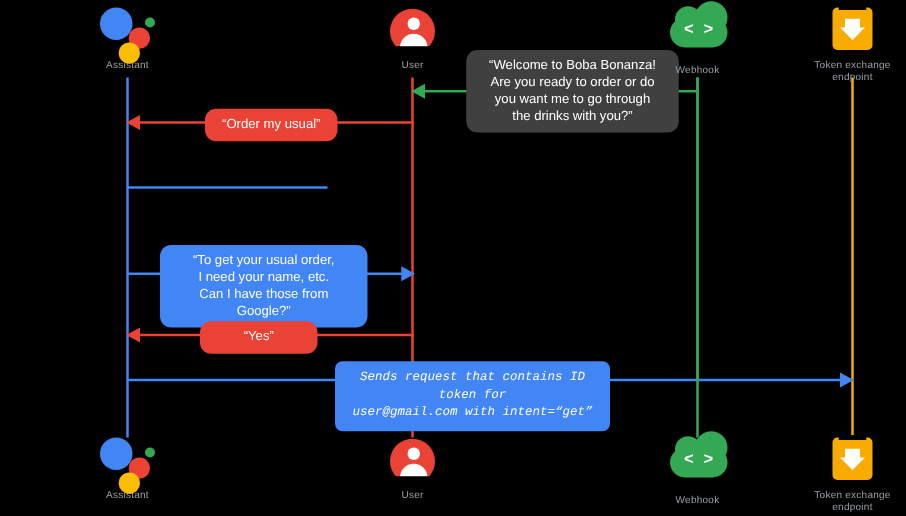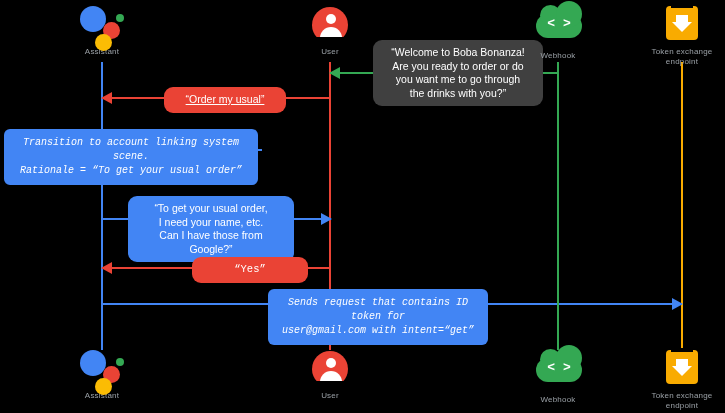--- a/index.html
+++ b/index.html
@@ -101,30 +101,28 @@
     <span class="head right" style="border-left-color:#4285f4;"></span>
   </div>
 
   <div class="lifeline" style="left:557px;top:62px;height:243px;background:#34a853;"></div>
 
   <div class="bubble green" style="left:373px;top:40px;width:170px;">“Welcome to Boba Bonanza!
 Are you ready to order or do
 you want me to go through
 the drinks with you?”</div>
 
-  <div class="bubble red" style="left:164px;top:87px;width:122px;text-decoration:underline;">“Order my usual”</div>
-
-  <div class="bubble mono" style="left:4px;top:129px;width:254px;padding:7px 8px;">Transition to account linking system scene.
-Rationale = “To get your usual order”</div>
+  <div class="bubble red" style="left:164px;top:87px;width:106px;">“Order my usual”</div>
+
 
   <div class="bubble blue" style="left:128px;top:196px;width:166px;">“To get your usual order,
 I need your name, etc.
 Can I have those from Google?”</div>
 
-  <div class="bubble red" style="left:192px;top:257px;width:116px;font-family:Liberation Mono, monospace;">“Yes”</div>
+  <div class="bubble red" style="left:160px;top:257px;width:94px;">“Yes”</div>
 
   <div class="bubble mono" style="left:268px;top:289px;width:220px;padding:7px 8px;">Sends request that contains ID token for
 user@gmail.com with intent=“get”</div>
 
   <div class="actor" style="left:42px;top:4px;">
     <div class="icon-wrap">
       <span class="g-blue"></span>
       <span class="g-red"></span>
       <span class="g-yel"></span>
       <span class="g-grn"></span>

